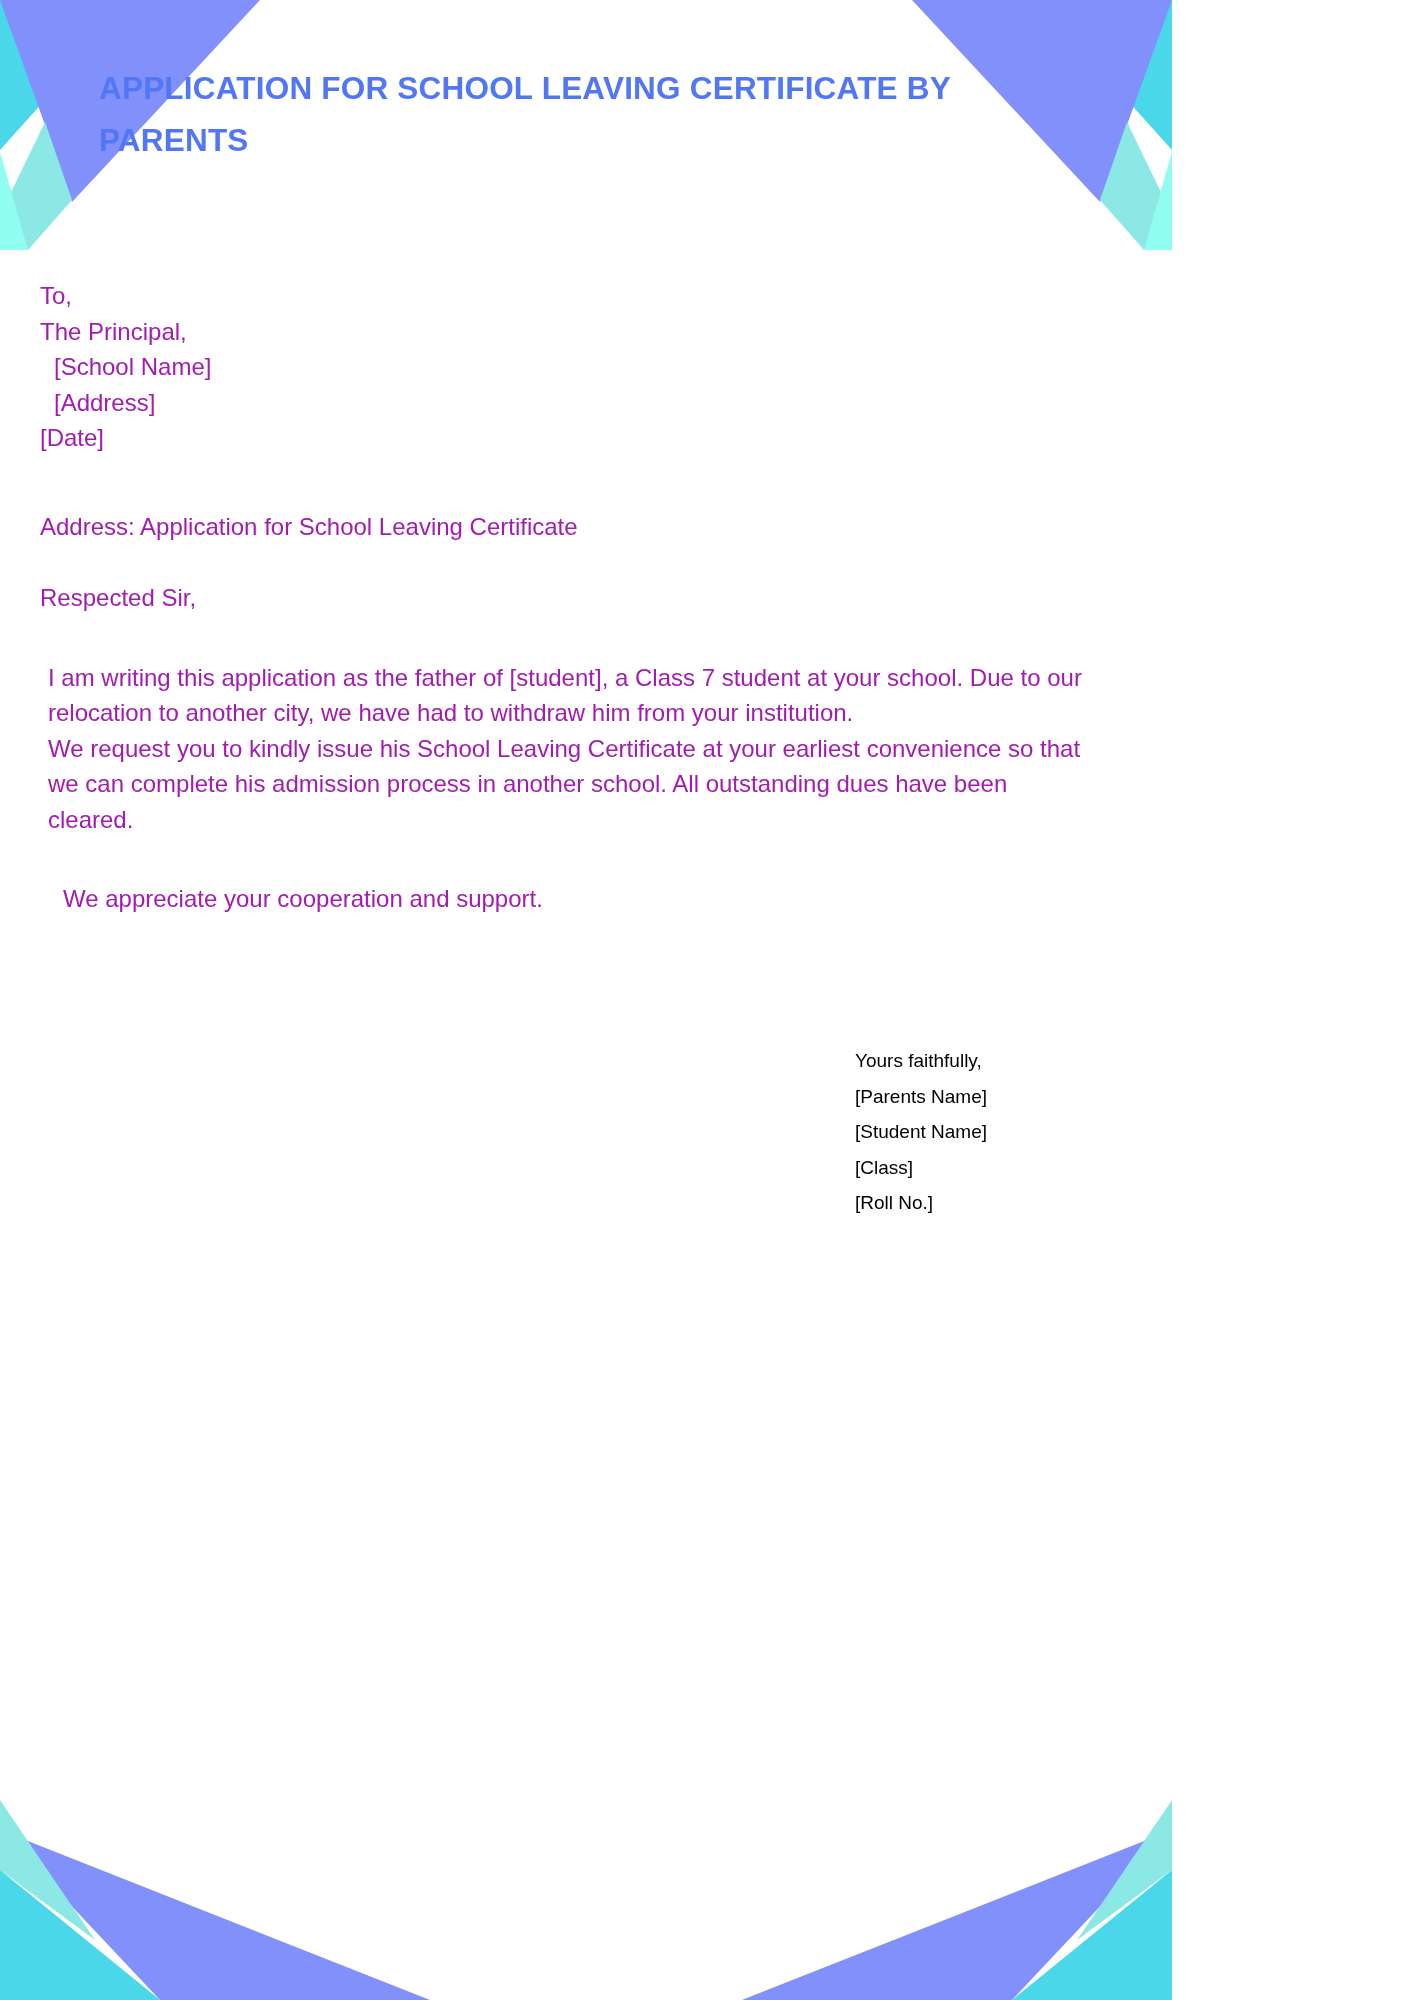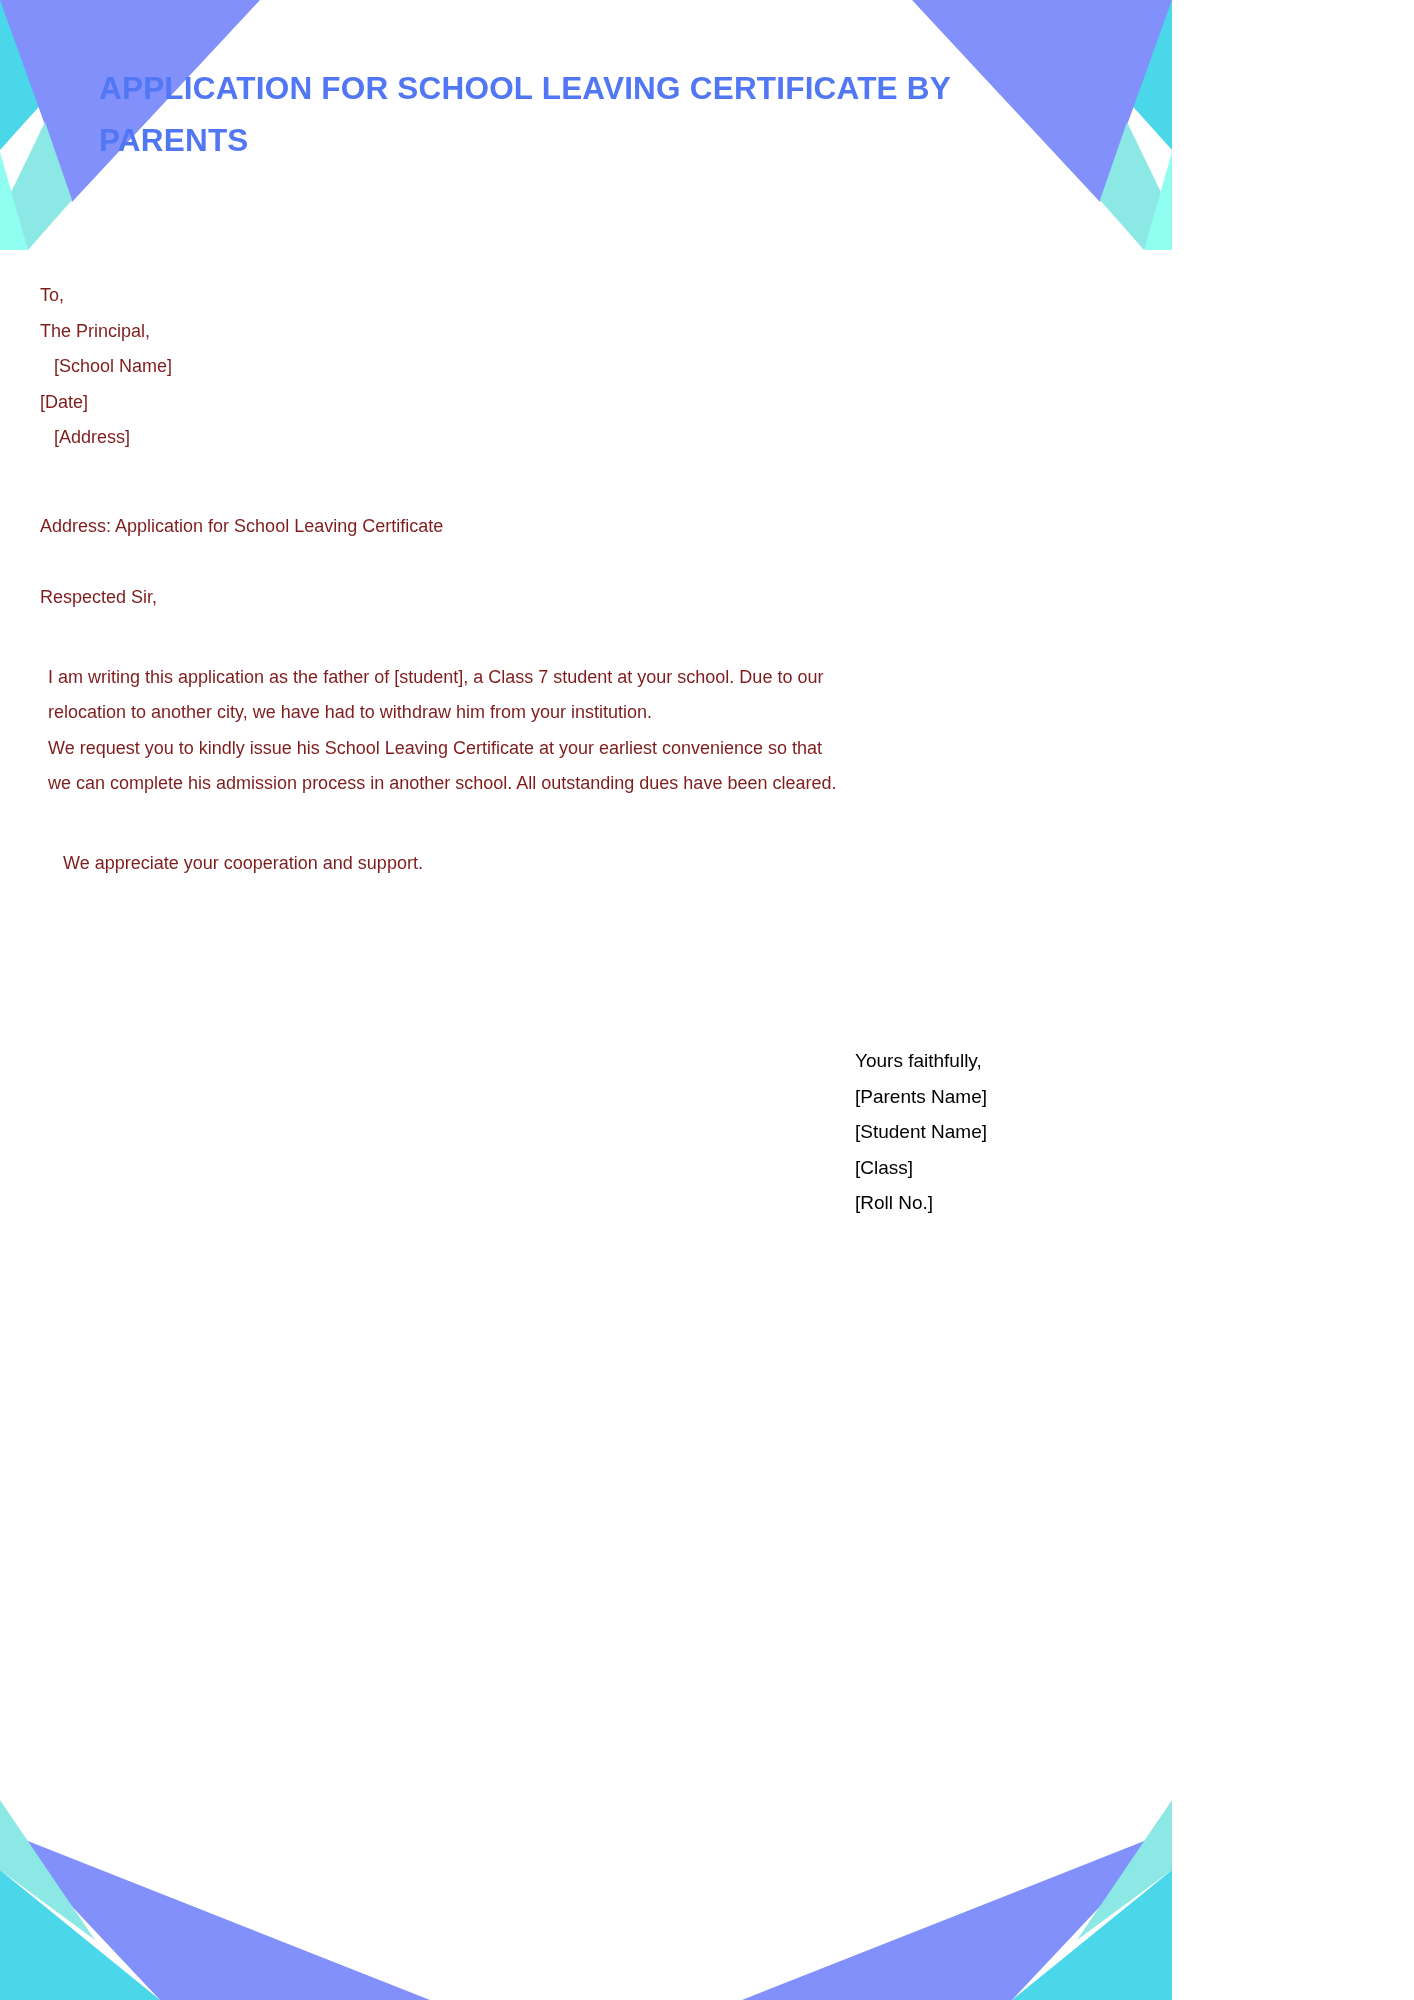--- a/index.html
+++ b/index.html
@@ -50,22 +50,22 @@
     line-height: 52px;
     letter-spacing: 0.2px;
   }
 
   
   .letter {
     position: absolute;
     left: 40px;
     top: 278px;
     width: 1060px;
-    color: #7f1d1d;
-    font-size: 18px;
+    color: #a21caf;
+    font-size: 24px;
     line-height: 35.5px;
   }
 
   .addr-block { margin: 0; }
   .addr-line { white-space: pre; }
   .addr-line.indent { padding-left: 6px; margin-left: 8px; }
 
   .gap-1 { height: 53px; }
   .gap-2 { height: 36px; }
   .gap-3 { height: 36px; }
@@ -130,22 +130,22 @@
   </div>
 
   <div class="title">APPLICATION FOR SCHOOL LEAVING CERTIFICATE BY PARENTS</div>
 
   <div class="letter">
 
     <div class="addr-block">
       <div class="addr-line">To,</div>
       <div class="addr-line">The Principal,</div>
       <div class="addr-line indent">[School Name]</div>
+      <div class="addr-line indent">[Address]</div>
       <div class="addr-line">[Date]</div>
-      <div class="addr-line indent">[Address]</div>
     </div>
 
     <div class="gap-1"></div>
 
     <div class="subject">Address: Application for School Leaving Certificate</div>
 
     <div class="gap-2"></div>
 
     <div class="salutation">Respected Sir,</div>
 

